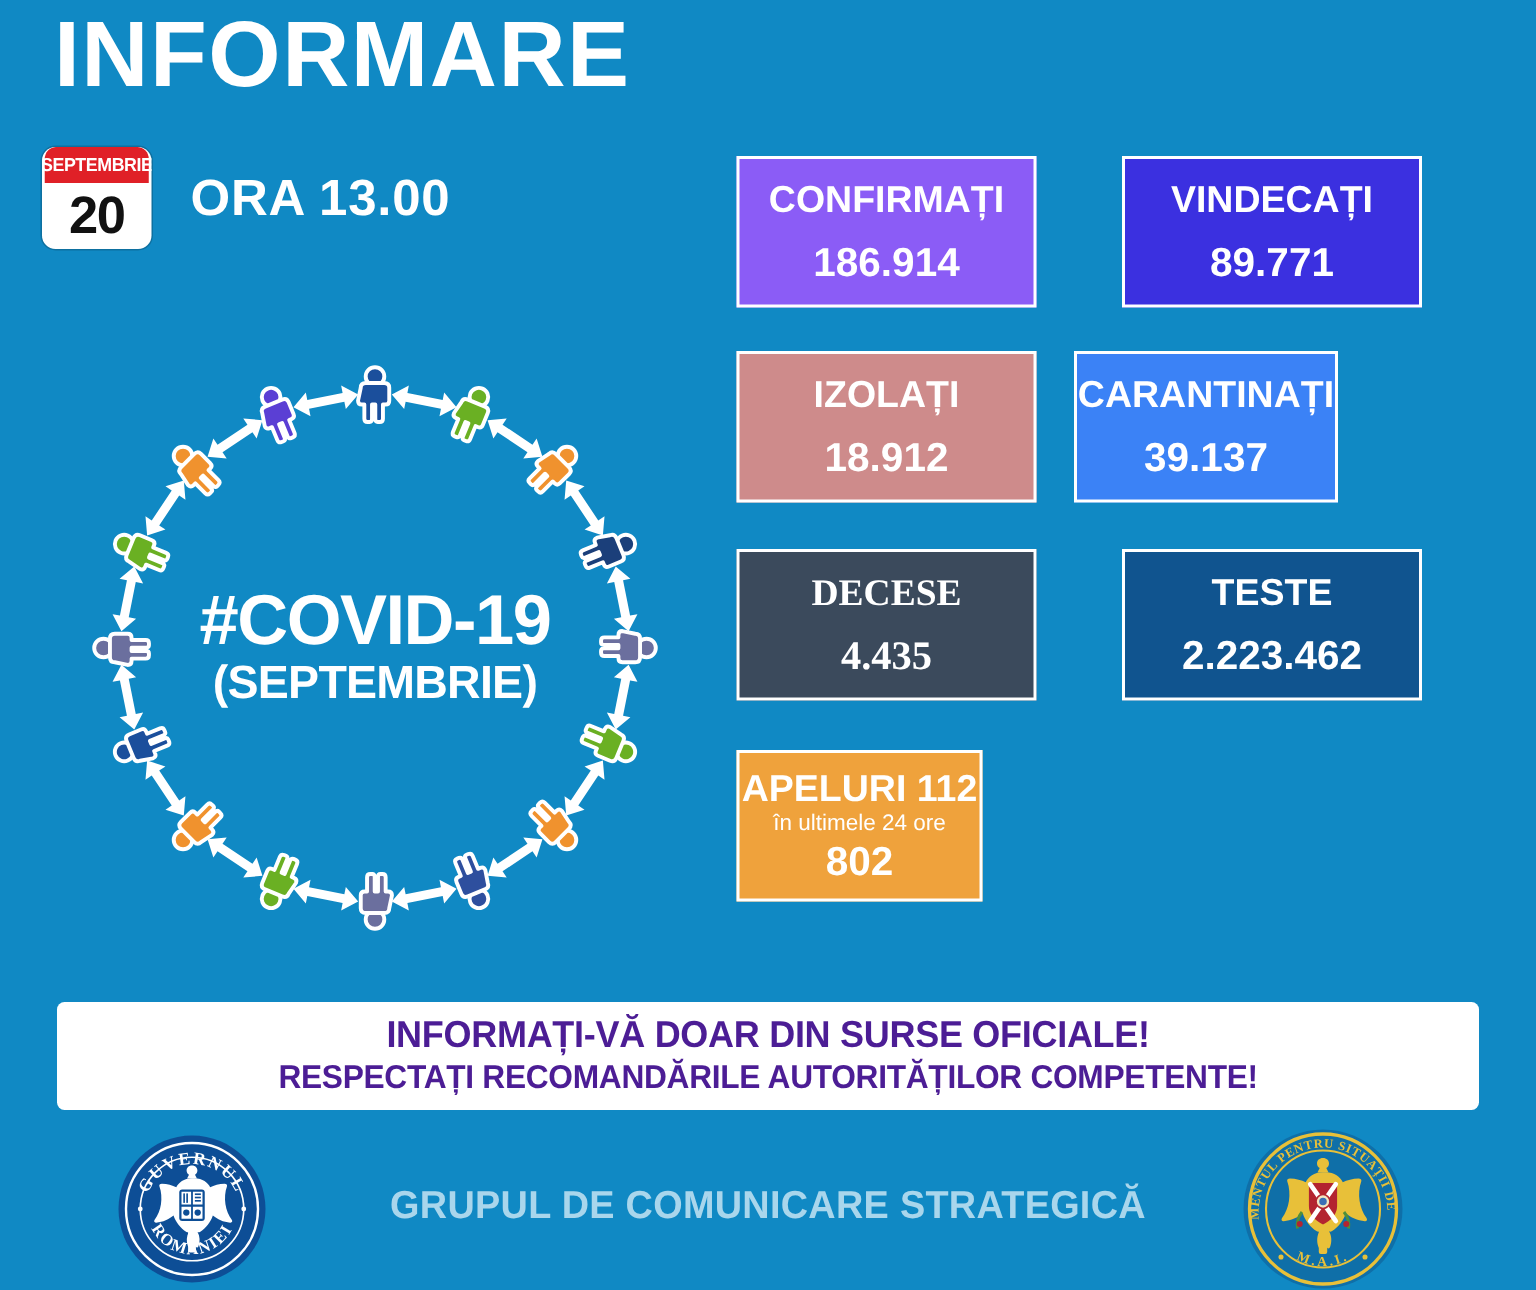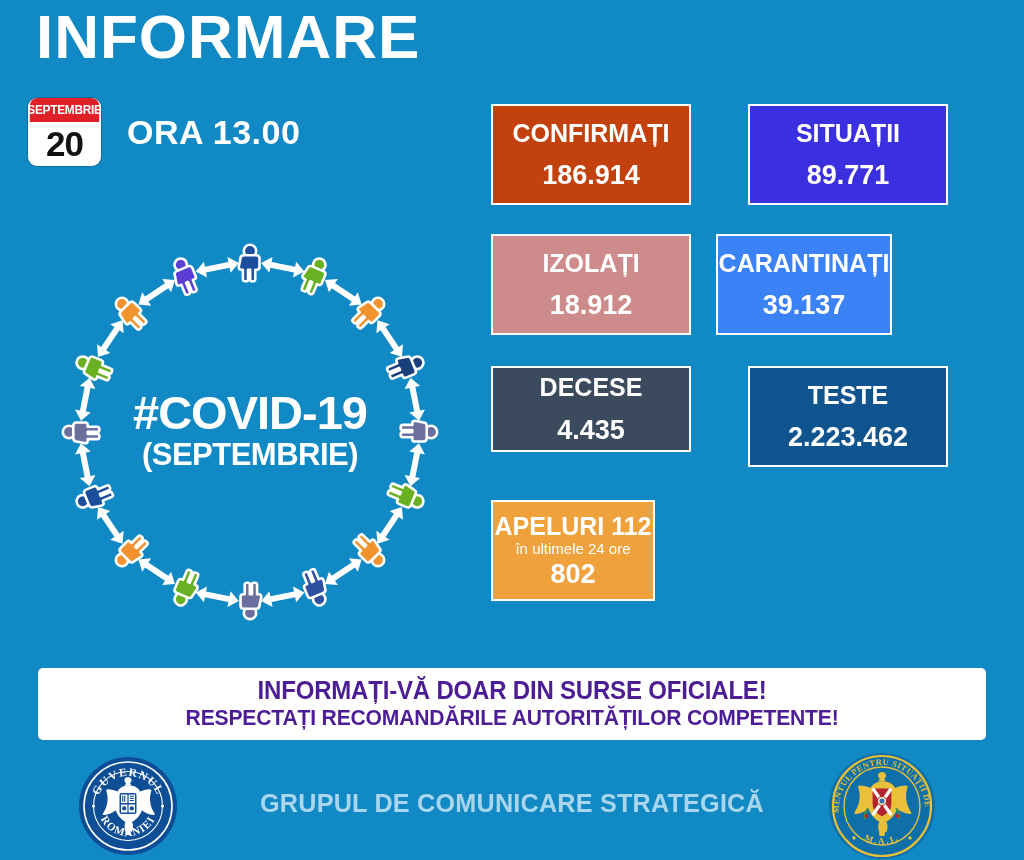--- a/index.html
+++ b/index.html
@@ -366,37 +366,37 @@
           </g>
         </g>
       </svg>
     <div id="circle-center-text">
       <div id="covid-line1">#COVID-19</div>
       <div id="covid-line2">(SEPTEMBRIE)</div>
     </div>
   </div>
 
   <div id="stats-host">
-      <div class="stat-box" style="left: 491px; top: 104px; width: 200px; height: 101px; background: #c2410c;">
+      <div class="stat-box" style="left: 491px; top: 104px; width: 200px; height: 101px; background: #8b5cf6;">
         <div class="stat-label">CONFIRMAȚI</div>
         <div class="stat-value">186.914</div>
       </div>
       <div class="stat-box" style="left: 748px; top: 104px; width: 200px; height: 101px; background: rgb(59, 48, 224);">
-        <div class="stat-label">SITUAȚII</div>
+        <div class="stat-label">VINDECAȚI</div>
         <div class="stat-value">89.771</div>
       </div>
       <div class="stat-box" style="left: 491px; top: 234px; width: 200px; height: 101px; background: rgb(206, 139, 139);">
         <div class="stat-label">IZOLAȚI</div>
         <div class="stat-value">18.912</div>
       </div>
       <div class="stat-box" style="left: 716px; top: 234px; width: 176px; height: 101px; background: #3b82f6;">
         <div class="stat-label">CARANTINAȚI</div>
         <div class="stat-value">39.137</div>
       </div>
-      <div class="stat-box" style="left: 491px; top: 366px; width: 200px; height: 86px; background: rgb(59, 74, 92);">
+      <div class="stat-box" style="left: 491px; top: 366px; width: 200px; height: 101px; background: rgb(59, 74, 92); font-family: Liberation Serif, serif;">
         <div class="stat-label">DECESE</div>
         <div class="stat-value">4.435</div>
       </div>
       <div class="stat-box" style="left: 748px; top: 366px; width: 200px; height: 101px; background: rgb(16, 84, 143);">
         <div class="stat-label">TESTE</div>
         <div class="stat-value">2.223.462</div>
       </div>
       <div class="stat-box apeluri" style="left: 491px; top: 500px; width: 164px; height: 101px; background: rgb(239, 162, 60);">
         <div class="stat-label">APELURI 112</div>
         <div class="stat-sub">în ultimele 24 ore</div>

